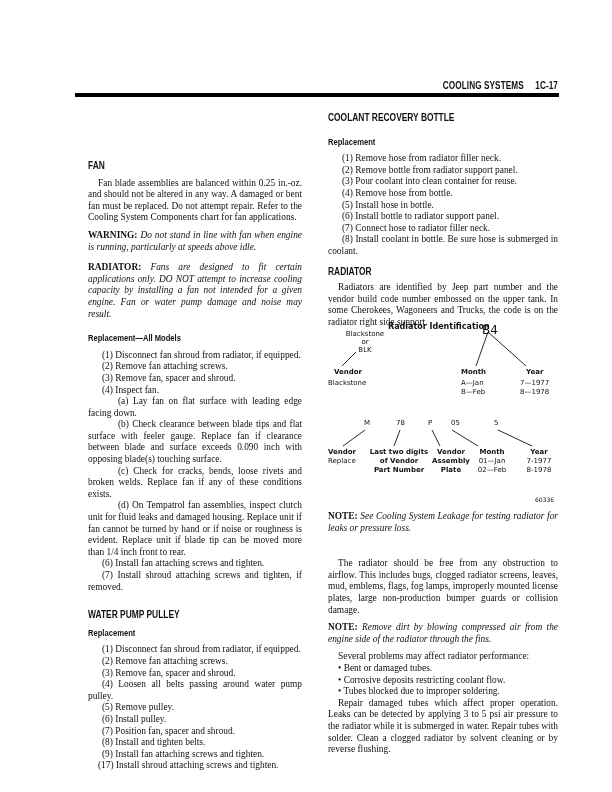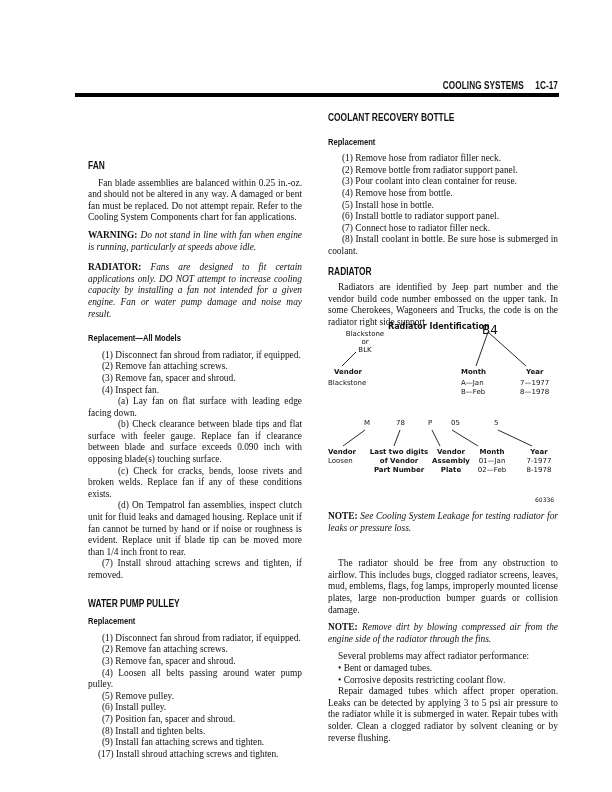--- a/index.html
+++ b/index.html
@@ -44,20 +44,21 @@
   <div class="h2" style="margin-top:12px">Replacement—All Models</div>
   <div style="margin-top:6px">
     <p class="step">(1) Disconnect fan shroud from radiator, if equipped.</p>
     <p class="step">(2) Remove fan attaching screws.</p>
     <p class="step">(3) Remove fan, spacer and shroud.</p>
     <p class="step">(4) Inspect fan.</p>
     <p class="sub">(a) Lay fan on flat surface with leading edge facing down.</p>
     <p class="sub">(b) Check clearance between blade tips and flat surface with feeler gauge. Replace fan if clearance between blade and surface exceeds 0.090 inch with opposing blade(s) touching surface.</p>
     <p class="sub">(c) Check for cracks, bends, loose rivets and broken welds. Replace fan if any of these conditions exists.</p>
     <p class="sub">(d) On Tempatrol fan assemblies, inspect clutch unit for fluid leaks and damaged housing. Replace unit if fan cannot be turned by hand or if noise or roughness is evident. Replace unit if blade tip can be moved more than 1/4 inch front to rear.</p>
+    <p class="step">(6) Install fan attaching screws and tighten.</p>
     <p class="step">(7) Install shroud attaching screws and tighten, if removed.</p>
   </div>
 
   <div class="h1" style="margin-top:16px">WATER PUMP PULLEY</div>
   <div class="h2" style="margin-top:6px">Replacement</div>
   <div style="margin-top:6px">
     <p class="step">(1) Disconnect fan shroud from radiator, if equipped.</p>
     <p class="step">(2) Remove fan attaching screws.</p>
     <p class="step">(3) Remove fan, spacer and shroud.</p>
     <p class="step">(4) Loosen all belts passing around water pump pulley.</p>
@@ -116,21 +117,21 @@
   <div class="t" style="left:192px;top:53px">7—1977</div>
   <div class="t" style="left:192px;top:62px">8—1978</div>
 
   <div class="t" style="left:36px;top:93px">M</div>
   <div class="t" style="left:68px;top:93px">78</div>
   <div class="t" style="left:100px;top:93px">P</div>
   <div class="t" style="left:123px;top:93px">05</div>
   <div class="t" style="left:166px;top:93px">5</div>
 
   <div class="t" style="left:0px;top:122px;font-weight:bold">Vendor</div>
-  <div class="t" style="left:0px;top:131px">Loosen</div>
+  <div class="t" style="left:0px;top:131px">Replace</div>
   <div class="t c" style="left:38px;top:122px;width:66px;font-weight:bold;line-height:9px">
     <div>Last two digits</div>
     <div>of Vendor</div>
     <div>Part Number</div>
   </div>
   <div class="t c" style="left:102px;top:122px;width:42px;font-weight:bold;line-height:9px">
     <div>Vendor</div>
     <div>Assembly</div>
     <div>Plate</div>
   </div>
@@ -147,14 +148,15 @@
   <div class="t" style="left:207px;top:170px;font-size:6px">60336</div>
 </div>
 
 <div class="col colR" style="top:511px">
   <p class="note"><b>NOTE:</b> <i>See Cooling System Leakage for testing radiator for leaks or pressure loss.</i></p>
   <p class="ind" style="margin-top:24px">The radiator should be free from any obstruction to airflow. This includes bugs, clogged radiator screens, leaves, mud, emblems, flags, fog lamps, improperly mounted license plates, large non-production bumper guards or collision damage.</p>
   <p class="note" style="margin-top:6px"><b>NOTE:</b> <i>Remove dirt by blowing compressed air from the engine side of the radiator through the fins.</i></p>
   <p class="ind" style="margin-top:6px">Several problems may affect radiator performance:</p>
   <p class="ind">• Bent or damaged tubes.</p>
   <p class="ind">• Corrosive deposits restricting coolant flow.</p>
+  <p class="ind">• Tubes blocked due to improper soldering.</p>
   <p class="ind">Repair damaged tubes which affect proper operation. Leaks can be detected by applying 3 to 5 psi air pressure to the radiator while it is submerged in water. Repair tubes with solder. Clean a clogged radiator by solvent cleaning or by reverse flushing.</p>
 </div>
 
 </body></html>

